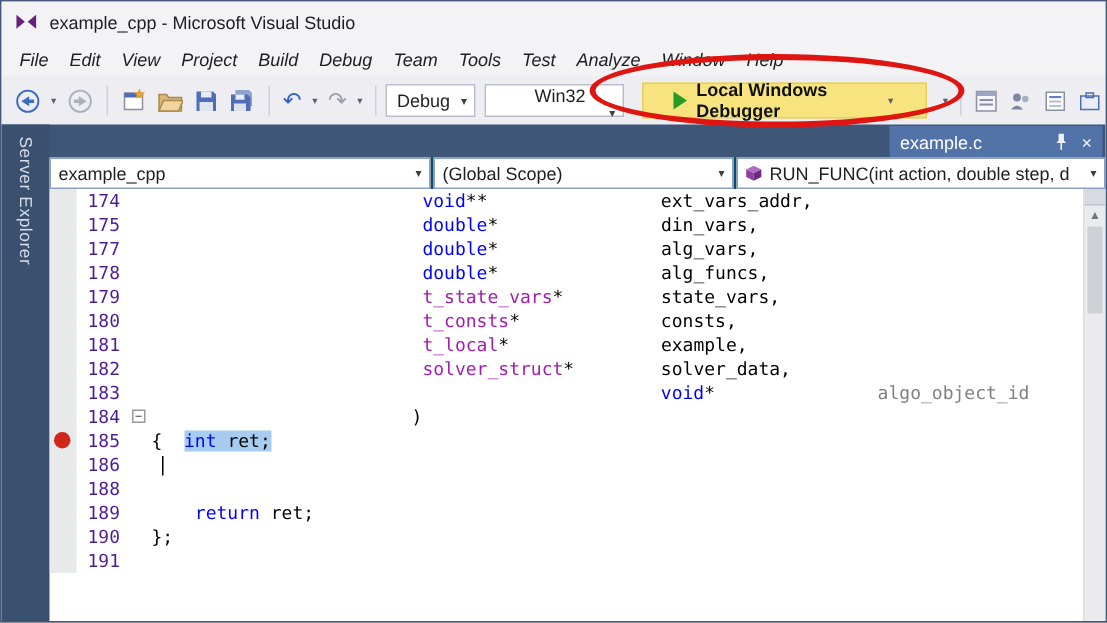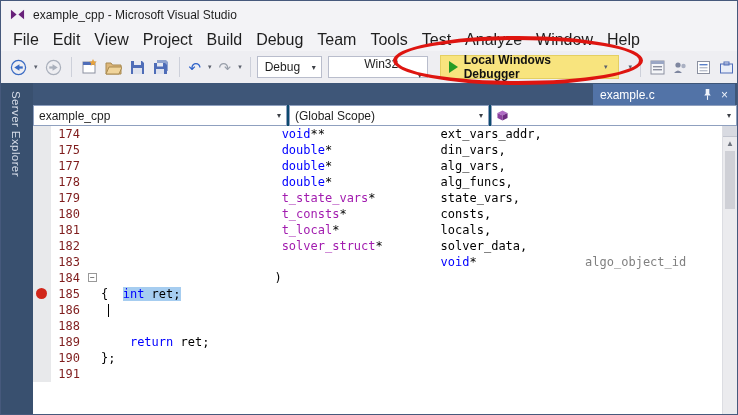--- a/index.html
+++ b/index.html
@@ -7,31 +7,31 @@
   .window {
     width:738px; height:415px; position:relative; overflow:hidden;
     font-family:"Liberation Sans", sans-serif; background:#eeeef2;
     border:1px solid #46597c;
   }
   
   .titlebar { height:27px; display:flex; align-items:center; padding-left:9px; gap:8px; background:#f3f3f6; }
   .title-text { font-size:12px; color:#1e1e1e; }
   
   .menubar { height:23px; display:flex; align-items:center; padding-left:5px; background:#f3f3f6; }
-  .menu-item { padding:3px 7px; font-size:16px; color:#1e1e1e; cursor:default; }
+  .menu-item { padding:3px 7px; font-size:12px; color:#1e1e1e; cursor:default;font-style:italic; }
   
   .toolbar { height:32px; display:flex; align-items:center; padding-left:6px; gap:2px; background:#eeeef2; }
   .tb-btn { height:22px; display:flex; align-items:center; padding:0 3px; }
   .tb-caret { font-size:7px; color:#5a5f6b; padding:0 2px; }
   .sep { width:1px; height:20px; background:#cdd0da; margin:0 4px; flex:none; }
   .combo { height:22px; background:#fff; border:1px solid #b9bdcc; display:flex; align-items:center;
            font-size:12px; color:#1e1e1e; padding-left:7px; }
   .combo .caretbox { margin-left:auto; padding:0 5px; font-size:8px; color:#3c3f46; }
   .debugger-btn { height:24px; background:#f8e47e; display:flex; align-items:center; gap:6px;
-                  padding:0 8px; font-size:12px; color:#111; border:1px solid #e4cf62; }
+                  padding:0 20px; font-size:12px; color:#111; border:1px solid #e4cf62; }
   .play-tri { width:0; height:0; border-top:6px solid transparent; border-bottom:6px solid transparent;
               border-left:9px solid #259c25; }
   .glyph-undo { font-size:15px; color:#2e62c9; line-height:1; }
   .glyph-redo { font-size:15px; color:#9aa0ab; line-height:1; }
   
   .chrome { position:absolute; top:82px; left:0; right:0; bottom:0; background:#3e5678; }
   .side-strip { position:absolute; left:0; top:82px; width:32px; bottom:0; background:#39506f;
                 color:#d5dbe7; font-size:11.5px; }
   .side-strip .vtext { writing-mode:vertical-rl; padding:8px 0 0 9px; letter-spacing:0.4px; }
   .tabstrip { position:absolute; top:82px; left:32px; right:0; height:22px; }
@@ -43,21 +43,21 @@
   .nav-dd { background:#fff; border:1px solid #8fa0bf; height:21px; display:flex; align-items:center;
             font-size:12px; color:#1e1e1e; padding:0 5px; overflow:hidden; white-space:nowrap; }
   .nav-dd .caretbox { margin-left:auto; font-size:8px; color:#3c3f46; padding-left:6px; }
   .dd1 { width:254px; } .dd2 { width:200px; } .dd3 { flex:1; }
   
   .editor { position:absolute; top:125px; left:32px; right:0; bottom:0; background:#fff; display:flex; }
   .lines { flex:1; font-family:"DejaVu Sans Mono", monospace; font-size:12px; line-height:16px; overflow:hidden; }
   .line { display:flex; height:16px; }
   .m-break { width:18px; flex:none; background:#e8e9eb; position:relative; }
   .bp-dot { position:absolute; left:3px; top:2px; width:11px; height:11px; border-radius:50%; background:#d1261a; }
-  .m-num { width:36px; flex:none; text-align:right; padding-right:7px; color:#7f1d1d; }
+  .m-num { width:36px; flex:none; text-align:right; padding-right:7px; color:#4c1d95; }
   .m-fold { width:14px; flex:none; position:relative; }
   .fold-box { position:absolute; left:1px; top:3px; width:9px; height:9px; border:1px solid #999;
               background:#fff; font-size:8px; line-height:7px; text-align:center; color:#444; }
   .m-code { white-space:pre; color:#000; }
   .kw { color:#0000ff; } .ty { color:#a21caf; } .st { color:#a31515; }
   .pp { color:#6a6a6a; } .dim { color:#808080; }
   .sel { background:#a6cdf0; }
   .caret-bar { display:inline-block; width:1px; height:13px; background:#000; vertical-align:text-bottom; }
   
   .vscroll { width:15px; flex:none; background:#ebebee; border-left:1px solid #dcdde2; display:flex; flex-direction:column; }
@@ -230,20 +230,21 @@
       <span class="caretbox">▾</span>
     </div>
     <div class="nav-dd dd3">
       <span class="icon" style="margin-right:5px;">
         <svg width="11" height="11" viewBox="0 0 12 12">
           <polygon points="6,0.5 11.5,3.2 6,5.9 0.5,3.2" fill="#b06cc4"></polygon>
           <polygon points="0.5,3.2 6,5.9 6,11.5 0.5,8.8" fill="#8b3f9e"></polygon>
           <polygon points="11.5,3.2 6,5.9 6,11.5 11.5,8.8" fill="#6d2a80"></polygon>
         </svg>
       </span>
+      <span>RUN_FUNC(int action, double step, d</span>
       <span class="caretbox">▾</span>
     </div>
   </div>
 
   <div class="editor">
     <div class="lines" id="editor-lines">
         <div class="line">
           <div class="m-break"></div>
           <div class="m-num">174</div>
           <div class="m-fold"></div>
@@ -276,21 +277,21 @@
         <div class="line">
           <div class="m-break"></div>
           <div class="m-num">180</div>
           <div class="m-fold"></div>
           <div class="m-code"><span class="">                         </span><span class="ty">t_consts</span><span class="">*</span><span class="">             </span><span class="">consts,</span></div>
         </div>
         <div class="line">
           <div class="m-break"></div>
           <div class="m-num">181</div>
           <div class="m-fold"></div>
-          <div class="m-code"><span class="">                         </span><span class="ty">t_local</span><span class="">*</span><span class="">              </span><span class="">locals,</span></div>
+          <div class="m-code"><span class="">                         </span><span class="ty">t_local</span><span class="">*</span><span class="">              </span><span class="">example,</span></div>
         </div>
         <div class="line">
           <div class="m-break"></div>
           <div class="m-num">182</div>
           <div class="m-fold"></div>
           <div class="m-code"><span class="">                         </span><span class="ty">solver_struct</span><span class="">*</span><span class="">        </span><span class="">solver_data,</span></div>
         </div>
         <div class="line">
           <div class="m-break"></div>
           <div class="m-num">183</div>

